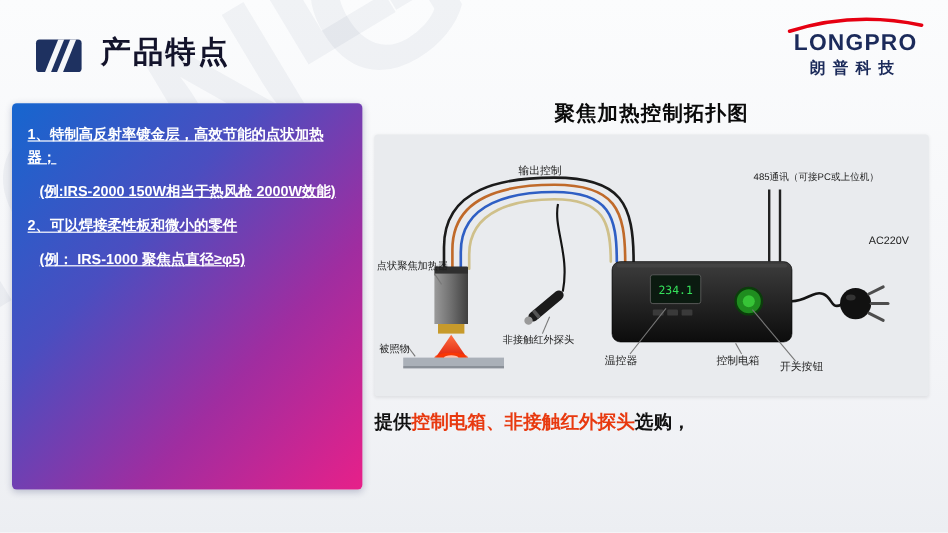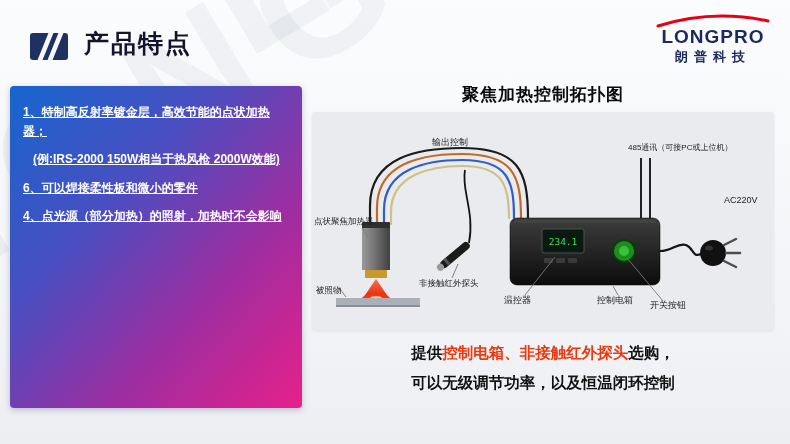--- a/index.html
+++ b/index.html
@@ -30,22 +30,22 @@
   .f-line{font-size:12px;font-weight:700;line-height:1.55;margin-bottom:10px;text-decoration:underline;}
   .f-sub{padding-left:10px;}
   
   .diagram-title{position:absolute;z-index:2;left:310px;top:72px;width:466px;text-align:center;
                  font-size:17px;font-weight:800;color:#0a0a0a;letter-spacing:1px;margin-top:11px;}
   .diagram-panel{position:absolute;z-index:2;left:312px;top:112px;width:462px;height:218px;
                  background:#e9ebee;border-radius:3px;box-shadow:0 1px 3px rgba(0,0,0,.08);}
   .dlabel{font-size:9px;fill:#1c1c1c;}
   .dlabel-sm{font-size:8.5px;fill:#1c1c1c;}
   
-  .footer{position:absolute;z-index:2;left:312px;top:338px;width:462px;text-align:center;
-          font-size:15.5px;font-weight:800;color:#111;line-height:30px;}
+  .footer{position:absolute;z-index:2;left:312px;top:338px;width:462px;
+          font-size:15.5px;font-weight:800;color:#111;line-height:30px;font-family:Liberation Mono, monospace;}
   .footer .hl{color:#e8390f;}
 </style>
 </head>
 <body>
 
 <div class="slide">
 
   <div class="wm wm1">LONGPRO</div>
   <div class="wm wm2">LONGPRO</div>
 
@@ -61,22 +61,22 @@
     <svg class="logo-swoosh" width="118" height="16" viewBox="0 0 118 16">
       <path d="M4,14 Q58,-3 114,9" fill="none" stroke="#e60012" stroke-width="3" stroke-linecap="round"></path>
     </svg>
     <div class="logo-word">LONGPRO</div>
     <div class="logo-sub">朗普科技</div>
   </div>
 
   <aside class="features">
     <div class="f-line">1、特制高反射率镀金层，高效节能的点状加热器；</div>
     <div class="f-line f-sub">(例:IRS-2000 150W相当于热风枪 2000W效能)</div>
-    <div class="f-line">6、可以焊接柔性板和微小的零件</div>
-    <div class="f-line">4、点光源（部分加热）的照射，加热时不会影响</div>
+    <div class="f-line">2、可以焊接柔性板和微小的零件</div>
+    <div class="f-line f-sub">(例： IRS-1000 聚焦点直径≥φ5)</div>
   </aside>
 
   <div class="diagram-title">聚焦加热控制拓扑图</div>
 
   <div class="diagram-panel">
     <svg width="462" height="218" viewBox="0 0 462 218">
       <defs>
         <linearGradient id="boxG" x1="0" y1="0" x2="0" y2="1">
           <stop offset="0" stop-color="#3d3d3d"></stop>
             <stop offset="1" stop-color="#0c0c0c"></stop>
@@ -166,16 +166,15 @@
       <text class="dlabel" x="192" y="191">温控器</text>
       <text class="dlabel" x="285" y="191">控制电箱</text>
       <text class="dlabel" x="338" y="196">开关按钮</text>
     </svg>
   </div>
 
   <div class="footer">
     <div>
       <span>提供</span><span class="hl">控制电箱、非接触红外探头</span><span>选购，</span>
     </div>
-    <div>可以无级调节功率，以及恒温闭环控制</div>
   </div>
 
 </div>
 
 </body></html>

